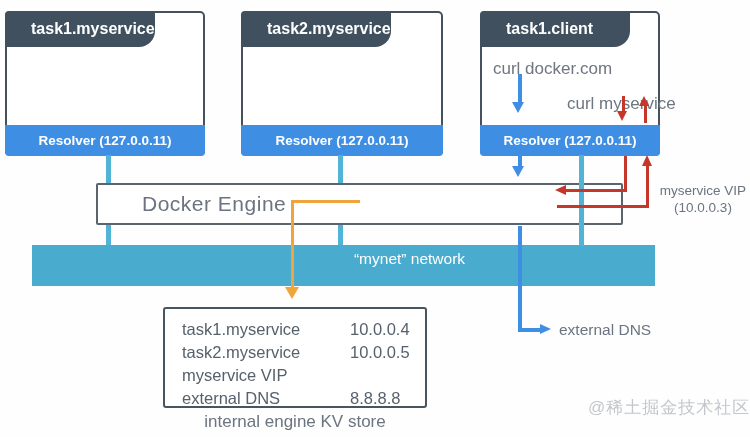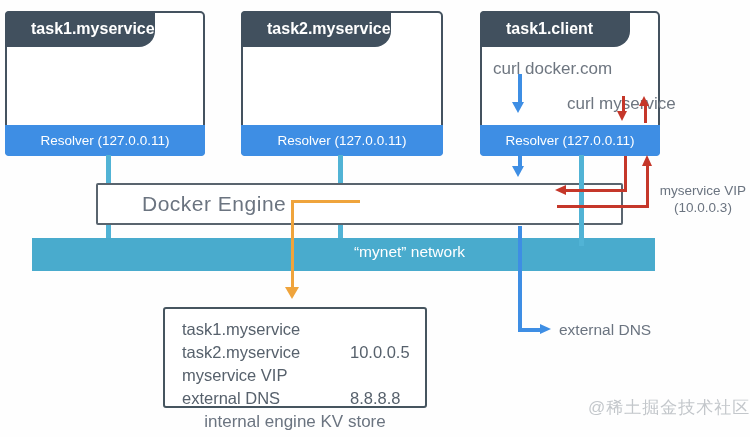--- a/index.html
+++ b/index.html
@@ -11,21 +11,21 @@
   .cbox{position:absolute;background:#fff;border:2px solid #44525F;border-radius:5px;box-sizing:border-box;}
   .cbox .tab{
     position:absolute;top:-2px;left:-2px;width:150px;height:36px;
     background:#41505E;border-radius:4px 0 16px 0;
     color:#ffffff;font-weight:bold;font-size:16px;line-height:36px;
     padding-left:26px;box-sizing:border-box;white-space:nowrap;
   }
   .cbox .resolver{
     position:absolute;left:-2px;right:-2px;bottom:-2px;height:31px;
     background:#3E8EE4;border-radius:0 0 4px 4px;
-    color:#ffffff;font-weight:normal;font-size:13.5px;line-height:31px;text-align:center;
+    color:#ffffff;font-weight:bold;font-size:13.5px;line-height:31px;text-align:center;
   }
   #c1{left:5px;top:11px;width:200px;height:145px;}
   #c2{left:241px;top:11px;width:202px;height:145px;}
   #c3{left:480px;top:11px;width:180px;height:145px;z-index:2;}
   .curl{position:absolute;color:#6E7680;font-size:17px;white-space:nowrap;text-align:center;}
   #curl1{left:11px;top:46px;}
   #curl2{left:85px;top:67px;margin-top:14px;}
   
   #engine{
     position:absolute;left:96px;top:183px;width:527px;height:42px;
@@ -39,21 +39,21 @@
     position:absolute;left:360px;top:186px;width:197px;height:33px;
     background:#F2A63C;border-radius:3px;z-index:4;
     color:#FCF3DA;font-size:13.5px;line-height:33px;text-align:center;white-space:nowrap;
   }
   
   .conn{position:absolute;width:5px;background:#51B3D5;}
   #conn1{left:106px;top:155px;height:91px;z-index:1;}
   #conn2{left:338px;top:155px;height:91px;z-index:1;}
   #conn3{left:579px;top:155px;height:91px;z-index:3;}
   #mynet{
-    position:absolute;left:32px;top:238px;width:623px;height:33px;
+    position:absolute;left:32px;top:245px;width:623px;height:41px;
     background:#49ABCD;z-index:2;
     color:#ffffff;font-size:15.5px;line-height:27px;text-align:center;
     padding-left:132px;box-sizing:border-box;
   }
   
   .line{position:absolute;z-index:5;}
   .head{position:absolute;width:0;height:0;z-index:5;}
   .orange{background:#EFA43C;}
   .red{background:#C5372A;}
   .blue{background:#3E8EE4;}
@@ -162,20 +162,21 @@
 
   <div id="vip-label">
     <div>myservice VIP</div>
     <div>(10.0.0.3)</div>
   </div>
   <div id="ext-dns">external DNS</div>
 
   <div id="kvbox">
     <div class="kvrow">
       <span class="k">task1.myservice</span>
+      <span class="v">10.0.0.4</span>
     </div>
     <div class="kvrow">
       <span class="k">task2.myservice</span>
       <span class="v">10.0.0.5</span>
     </div>
     <div class="kvrow">
       <span class="k">myservice VIP</span>
     </div>
     <div class="kvrow">
       <span class="k">external DNS</span>

